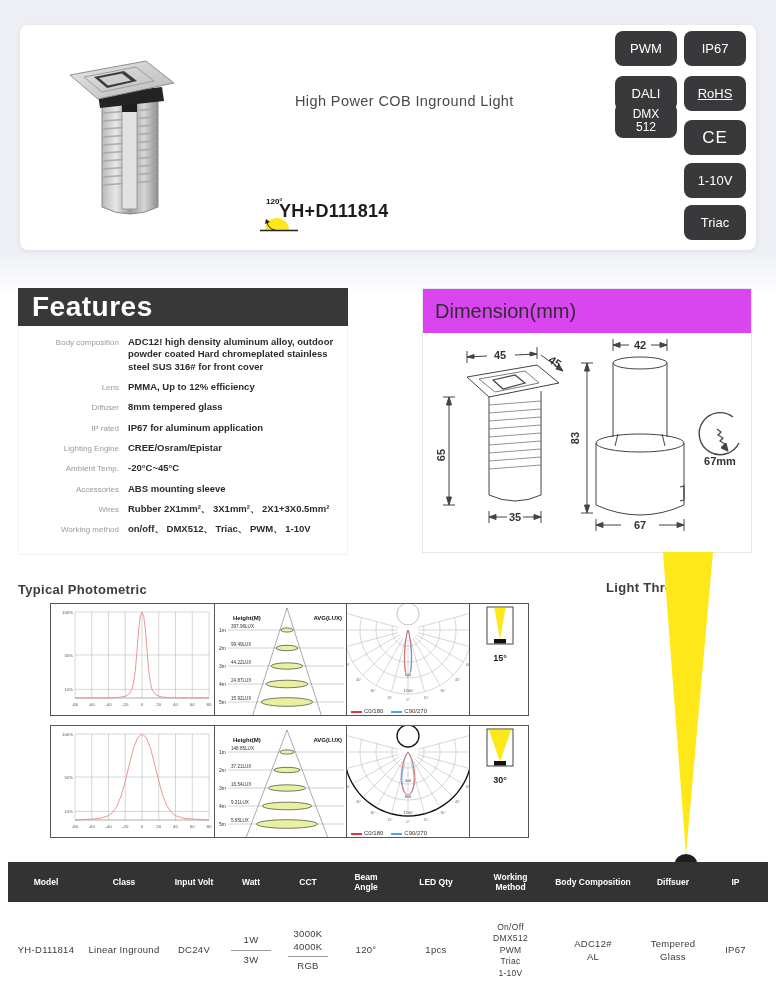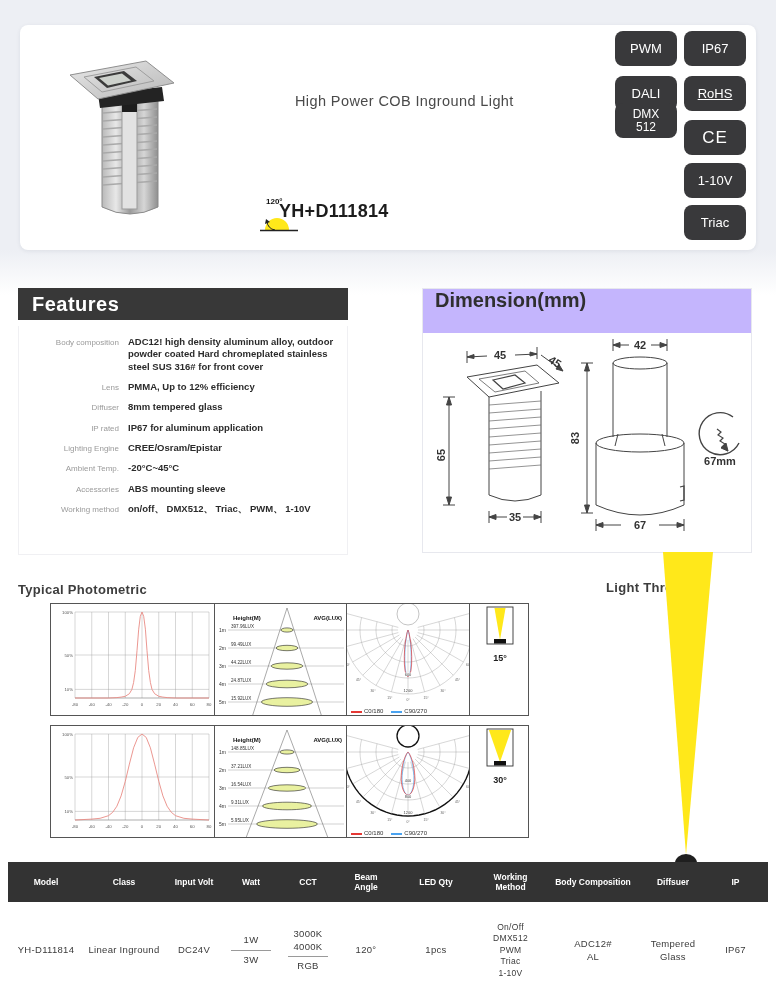--- a/index.html
+++ b/index.html
@@ -10,31 +10,31 @@
   
   .top-card{left:20px;top:25px;width:736px;height:225px;background:#fff;border-radius:8px;
     box-shadow:0 1px 4px rgba(30,40,60,.08);}
   .prod-title{left:259px;top:68px;font-size:14.5px;color:#4a4a4a;letter-spacing:.4px;margin-left:16px;}
   .prod-model{left:259px;top:176px;font-size:18px;font-weight:bold;color:#1c1c1c;letter-spacing:.3px;}
   .badge{position:absolute;width:62px;height:35px;background:#39393b;border-radius:8px;color:#fff;
     display:flex;flex-direction:column;align-items:center;justify-content:center;font-size:13px;line-height:1.05;}
   .badge .l2{font-size:12px;}
   .badge.ce{font-size:17px;letter-spacing:1px;font-weight:normal;}
   
-  .feat-head{left:18px;top:288px;width:330px;height:32px;background:#383838;color:#fff;
-    display:flex;align-items:center;padding-left:14px;box-sizing:border-box;font-size:20px;font-weight:bold;letter-spacing:.5px;}
+  .feat-head{left:18px;top:288px;width:330px;height:38px;background:#383838;color:#fff;
+    display:flex;align-items:center;padding-left:14px;box-sizing:border-box;font-size:28px;font-weight:bold;letter-spacing:.5px;}
   .feat-panel{left:18px;top:326px;width:330px;height:229px;background:#fff;border:1px solid #f0f0f3;border-top:none;
     box-sizing:border-box;padding:10px 8px 0 0;}
   .feat-row{display:flex;margin-bottom:8px;}
   .feat-label{width:100px;min-width:100px;text-align:right;font-size:8px;color:#9a9a9a;padding-top:2px;}
   .feat-value{margin-left:9px;font-size:9.5px;font-weight:bold;color:#2b2b2b;line-height:1.3;}
   
   .dim-panel{left:422px;top:288px;width:330px;height:265px;background:#fff;border:1px solid #e7e8ee;box-sizing:border-box;}
-  .dim-head{height:44px;background:#c4b5fd;display:flex;padding-left:12px;
-    font-size:20px;font-weight:bold;color:#2f2f2f;}
+  .dim-head{height:44px;background:#d946ef;display:flex;align-items:center;padding-left:12px;
+    font-size:20px;font-weight:normal;color:#2f2f2f;}
   
   .section-label{font-size:13px;font-weight:600;color:#3d3d3d;letter-spacing:.3px;}
   .photo-box{left:18px;width:479px;height:113px;background:#fff;border:1px solid #555;box-sizing:border-box;display:flex;margin-left:32px;}
   .p-line{width:163px;}
   .p-cone{width:132px;border-left:1px solid #555;box-sizing:border-box;}
   .p-polar{width:123px;border-left:1px solid #555;box-sizing:border-box;position:relative;}
   .p-beam{width:61px;border-left:1px solid #555;box-sizing:border-box;text-align:center;}
   .polar-legend{position:absolute;left:4px;bottom:1px;display:flex;gap:8px;font-size:6px;color:#333;align-items:center;}
   .polar-legend .sw{display:inline-block;width:11px;height:2px;margin-right:2px;}
   .beam-deg{font-size:9px;font-weight:bold;color:#222;display:block;margin-top:1px;}
@@ -161,20 +161,24 @@
         <span class="feat-label">Lighting Engine</span>
         <span class="feat-value">CREE/Osram/Epistar</span>
       </div>
     <div class="feat-row">
         <span class="feat-label">Ambient Temp.</span>
         <span class="feat-value">-20°C~45°C</span>
       </div>
     <div class="feat-row">
         <span class="feat-label">Accessories</span>
         <span class="feat-value">ABS mounting sleeve</span>
+      </div>
+    <div class="feat-row">
+        <span class="feat-label">Wires</span>
+        <span class="feat-value">Rubber 2X1mm²、 3X1mm²、 2X1+3X0.5mm²</span>
       </div>
     <div class="feat-row">
         <span class="feat-label">Working method</span>
         <span class="feat-value">on/off、 DMX512、 Triac、 PWM、 1-10V</span>
       </div>
   </div>
 
   <div class="abs dim-panel">
     <div class="dim-head">
         <span>Dimension(mm)</span>

